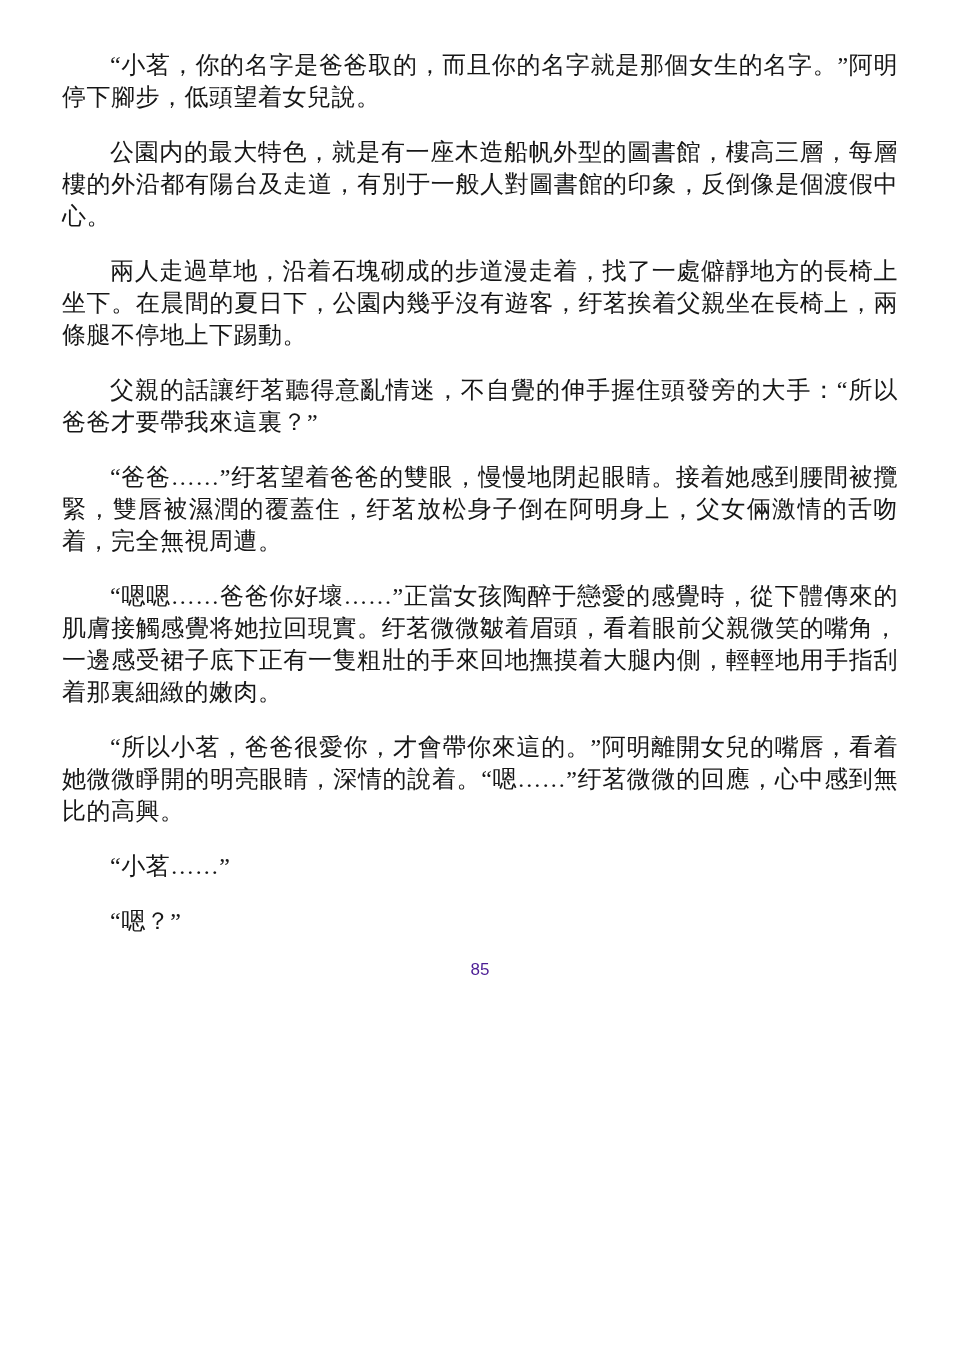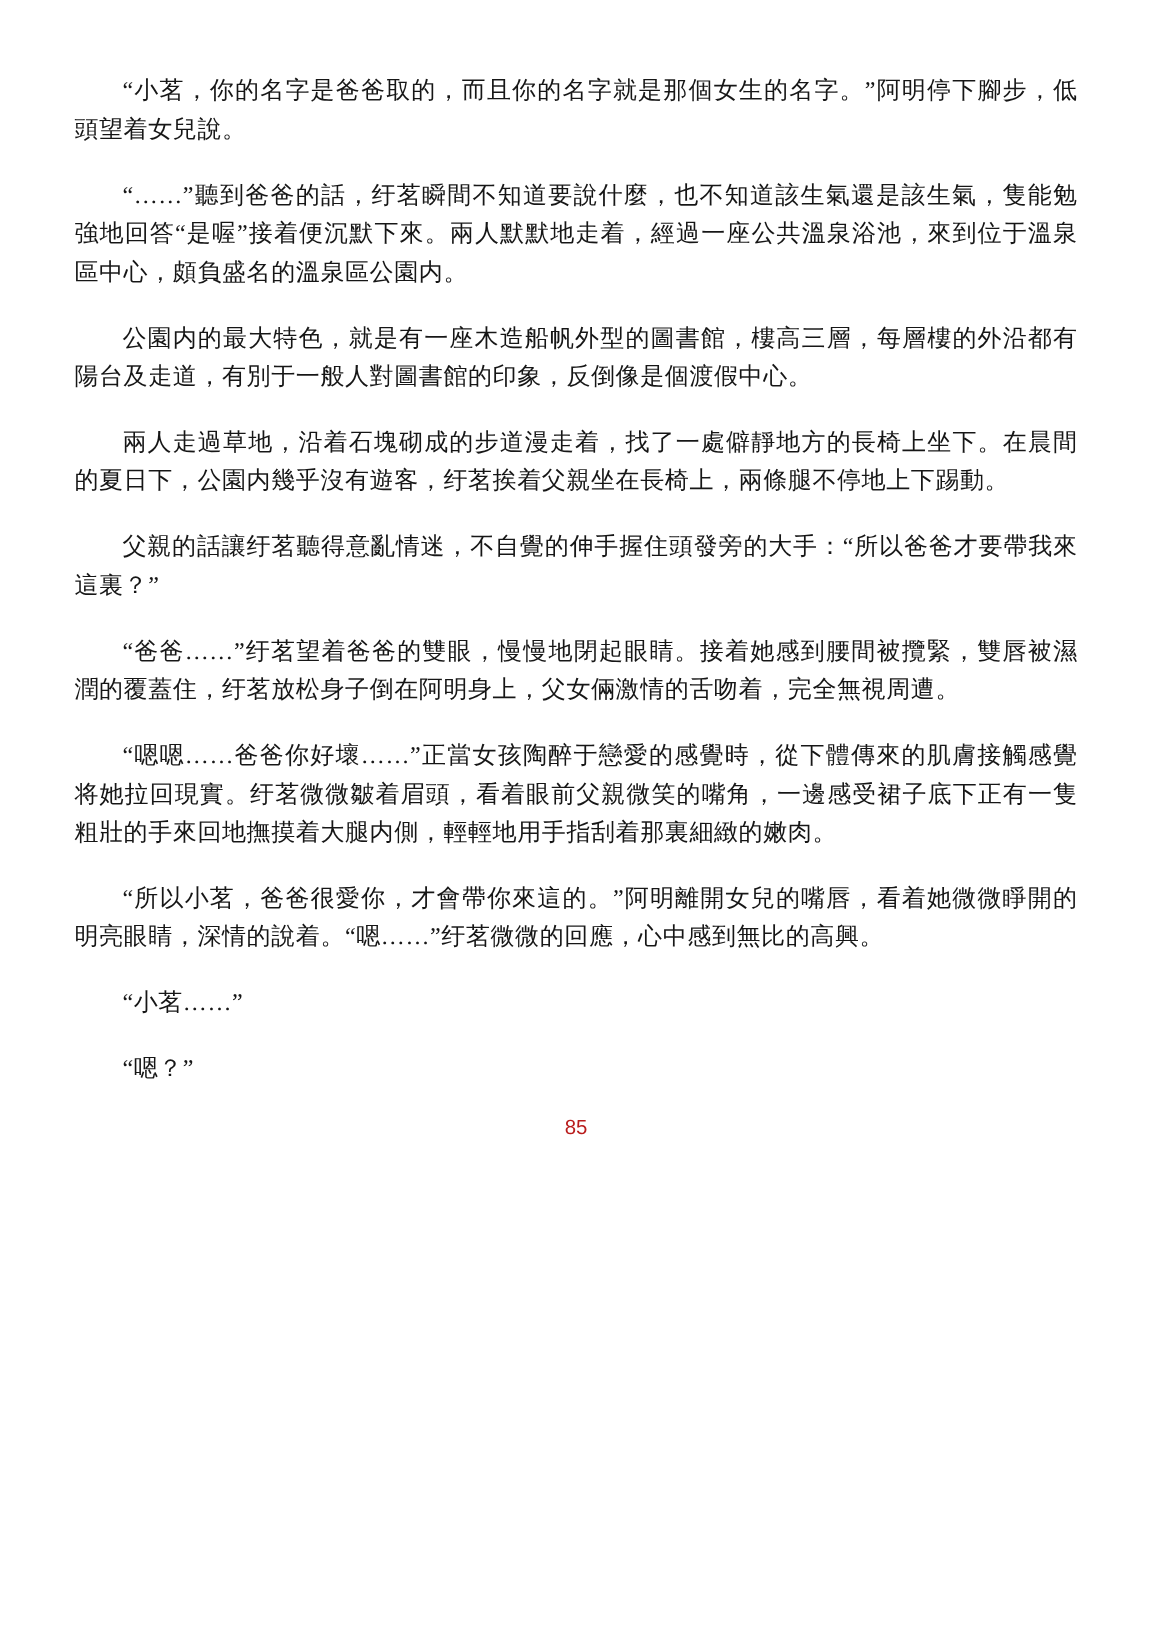--- a/index.html
+++ b/index.html
@@ -13,42 +13,41 @@
     height: 1357px;
     margin: 0 auto;
     background: #ffffff;
     box-sizing: border-box;
     padding: 48px 62px 0 62px;
     overflow: hidden;
     font-family: "Liberation Serif", "DejaVu Serif", serif;
     color: #161616;
   }
   .body-text p {
-    margin: 12px 0 23px 0;
-    font-size: 20px;
+    margin: 1px 0 23px 0;
+    font-size: 24px;
     line-height: 32px;
     text-indent: 2em;
     text-align: justify;
     letter-spacing: 0.5px;
   }
   .page-number {
     margin-top: 20px;
     text-align: center;
     font-size: 17px;
     font-family: "Liberation Sans", "DejaVu Sans", sans-serif;
-    color: #b91c1c;
+    color: #4c1d95;
   }
 </style>
 </head>
 <body>
 
 <div class="page">
   <div class="body-text">
     <p>“小茗，你的名字是爸爸取的，而且你的名字就是那個女生的名字。”阿明停下腳步，低頭望着女兒說。</p>
-    <p>“……”聽到爸爸的話，纡茗瞬間不知道要說什麼，也不知道該生氣還是該生氣，隻能勉強地回答“是喔”接着便沉默下來。兩人默默地走着，經過一座公共溫泉浴池，來到位于溫泉區中心，頗負盛名的溫泉區公園内。</p>
     <p>公園内的最大特色，就是有一座木造船帆外型的圖書館，樓高三層，每層樓的外沿都有陽台及走道，有別于一般人對圖書館的印象，反倒像是個渡假中心。</p>
     <p>兩人走過草地，沿着石塊砌成的步道漫走着，找了一處僻靜地方的長椅上坐下。在晨間的夏日下，公園内幾乎沒有遊客，纡茗挨着父親坐在長椅上，兩條腿不停地上下踢動。</p>
     <p>父親的話讓纡茗聽得意亂情迷，不自覺的伸手握住頭發旁的大手：“所以爸爸才要帶我來這裏？”</p>
     <p>“爸爸……”纡茗望着爸爸的雙眼，慢慢地閉起眼睛。接着她感到腰間被攬緊，雙唇被濕潤的覆蓋住，纡茗放松身子倒在阿明身上，父女倆激情的舌吻着，完全無視周遭。</p>
     <p>“嗯嗯……爸爸你好壞……”正當女孩陶醉于戀愛的感覺時，從下體傳來的肌膚接觸感覺将她拉回現實。纡茗微微皺着眉頭，看着眼前父親微笑的嘴角，一邊感受裙子底下正有一隻粗壯的手來回地撫摸着大腿内側，輕輕地用手指刮着那裏細緻的嫩肉。</p>
     <p>“所以小茗，爸爸很愛你，才會帶你來這的。”阿明離開女兒的嘴唇，看着她微微睜開的明亮眼睛，深情的說着。“嗯……”纡茗微微的回應，心中感到無比的高興。</p>
     <p>“小茗……”</p>
     <p>“嗯？”</p>
   </div>
   <div class="page-number">85</div>

